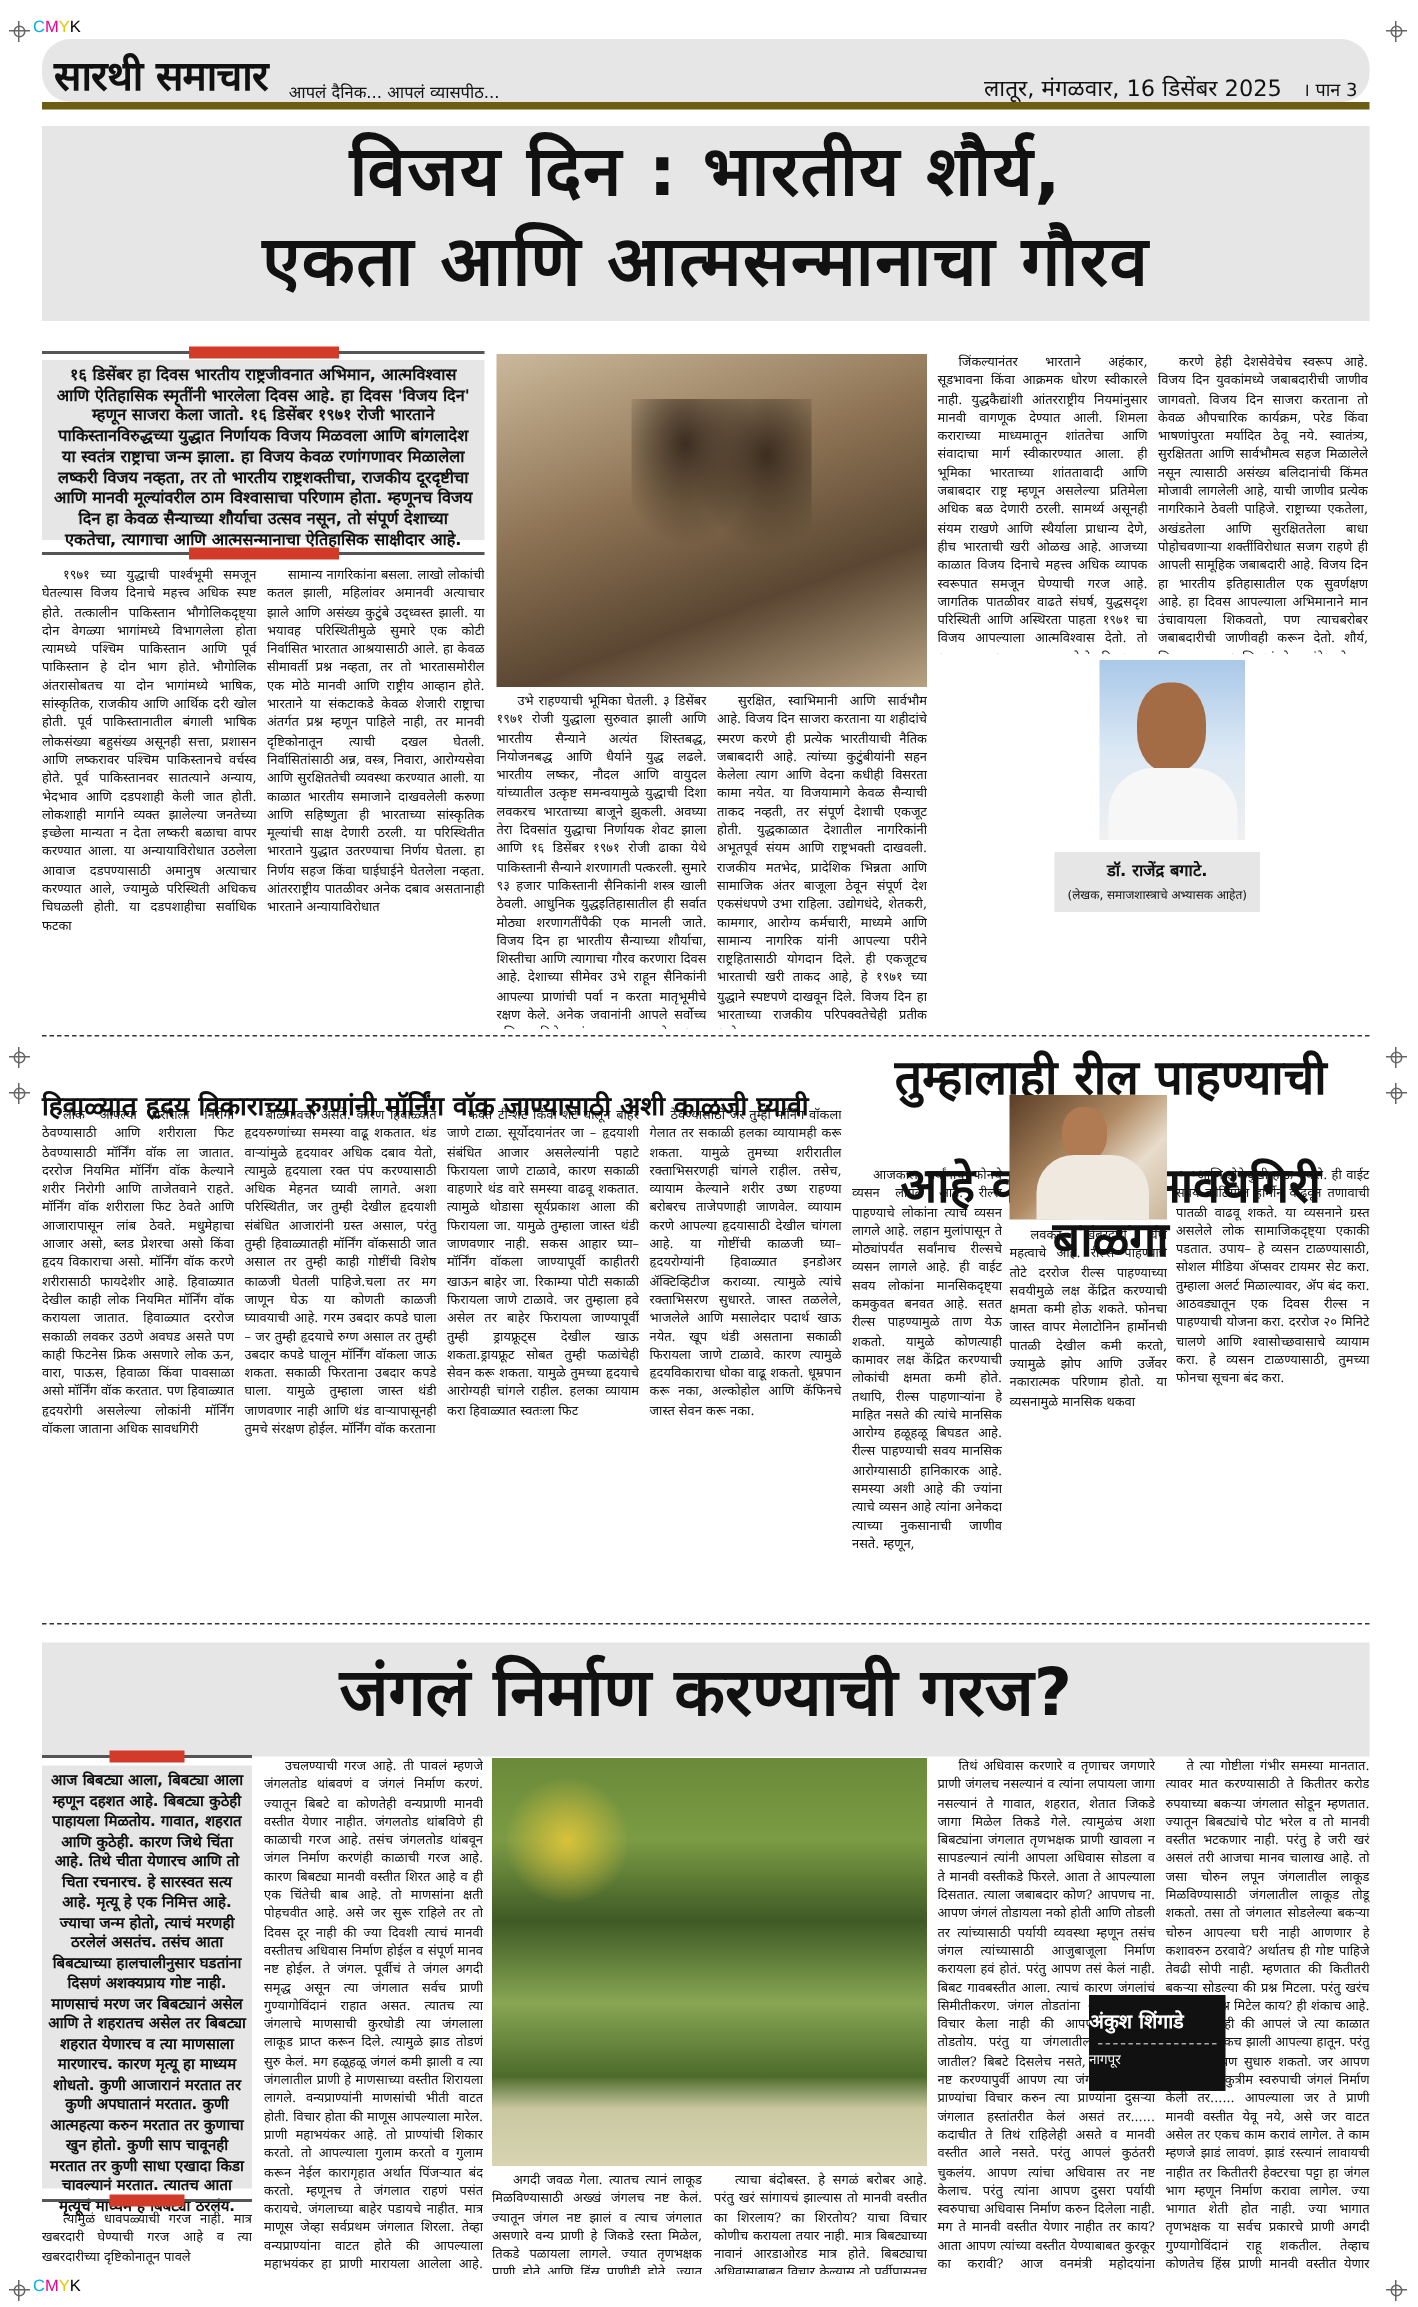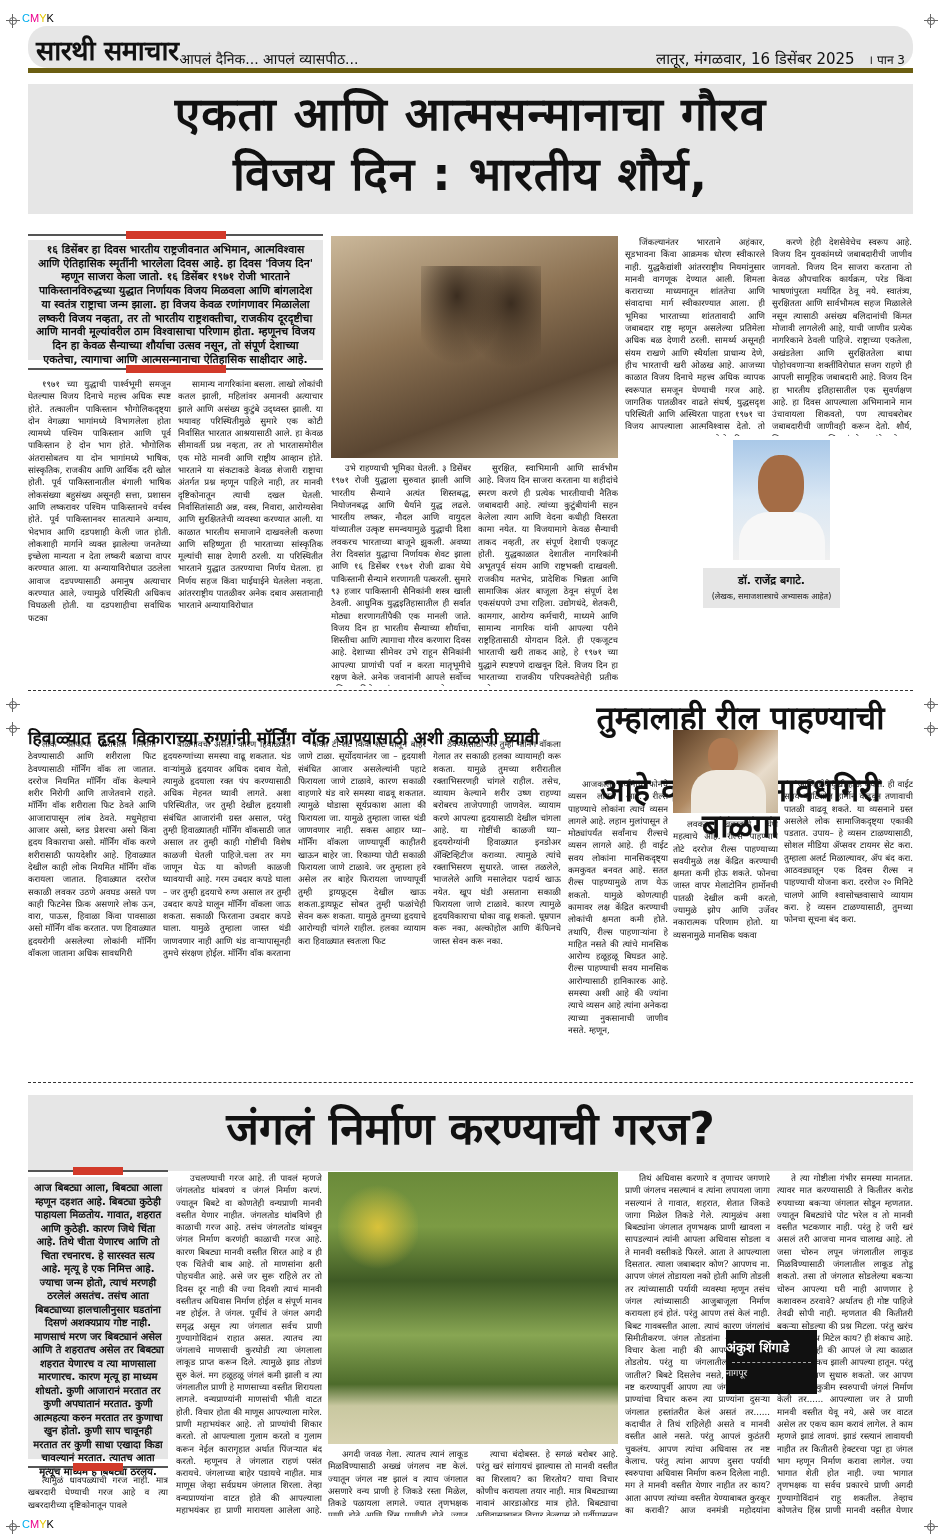--- a/index.html
+++ b/index.html
@@ -7,21 +7,21 @@
   body { font-family: "DejaVu Serif", serif; color: #111; position: relative; }
   .reg { position: absolute; width: 14px; height: 14px; }
   .reg::before { content: ""; position: absolute; left: 6px; top: 0; width: 1px; height: 14px; background: #666; }
   .reg::after { content: ""; position: absolute; left: 0; top: 6px; width: 14px; height: 1px; background: #666; }
   .reg span { position: absolute; left: 3px; top: 3px; width: 8px; height: 8px; border: 1px solid #666; border-radius: 50%; }
   .cmyk { position: absolute; font-family: "Liberation Sans", sans-serif; font-size: 11px; }
   .cmyk .c { color: #00aeef; } .cmyk .m { color: #ec008c; } .cmyk .y { color: #e6c800; } .cmyk .k { color: #000; }
 
   .masthead { position: absolute; left: 28px; top: 26px; width: 885px; height: 42px; background: #e6e6e6; display: flex; align-items: flex-end; padding: 0 8px; border-radius: 19px; }
   .masthead .brand { font-family: "DejaVu Sans", sans-serif; font-weight: bold; font-size: 27px; letter-spacing: -0.5px; }
-  .masthead .tag { font-size: 14px; margin-left: 1px; margin-top: 10px; font-family: "DejaVu Sans", sans-serif; }
+  .masthead .tag { font-size: 11px; margin-left: 14px; margin-top: 10px; font-family: "DejaVu Sans", sans-serif; }
   .masthead .date { margin-left: auto; font-family: "DejaVu Sans", sans-serif; font-weight: normal; font-size: 15px; }
   .masthead .page { font-family: "DejaVu Sans", sans-serif; font-size: 12px; margin-left: 14px; }
   .olive-bar { position: absolute; left: 28px; top: 68px; width: 885px; height: 5px; background: #6b5e12; }
 
   .main-head { position: absolute; left: 28px; top: 84px; width: 885px; height: 130px; background: #e6e6e6; text-align: center; }
   .main-head div { font-family: "DejaVu Sans", sans-serif; font-weight: bold; font-size: 46px; line-height: 60px; letter-spacing: 1px; }
 
   .col { position: absolute; font-size: 8.6px; line-height: 12.3px; text-align: justify; overflow: hidden; }
   .col p { text-indent: 14px; }
   .intro { position: absolute; left: 28px; top: 240px; width: 295px; height: 120px; background: #e6e6e6; font-size: 10.8px; line-height: 13.7px; text-align: center; padding: 3px 6px; font-weight: bold; font-family: "DejaVu Sans", sans-serif; }
@@ -84,22 +84,22 @@
 
 <div class="masthead">
   <span class="brand">सारथी समाचार</span>
   <span class="tag">आपलं दैनिक... आपलं व्यासपीठ...</span>
   <span class="date">लातूर, मंगळवार, 16 डिसेंबर 2025</span>
   <span class="page">। पान 3</span>
 </div>
 <div class="olive-bar"></div>
 
 <div class="main-head">
+  <div>विजय दिन : भारतीय शौर्य,</div>
   <div>एकता आणि आत्मसन्मानाचा गौरव</div>
-  <div>विजय दिन : भारतीय शौर्य,</div>
 </div>
 <div class="divider" style="left:28px;top:234px;width:295px;">
     <i></i>
   </div>
 <div class="intro">१६ डिसेंबर हा दिवस भारतीय राष्ट्रजीवनात अभिमान, आत्मविश्वास आणि ऐतिहासिक स्मृतींनी भारलेला दिवस आहे. हा दिवस 'विजय दिन' म्हणून साजरा केला जातो. १६ डिसेंबर १९७१ रोजी भारताने पाकिस्तानविरुद्धच्या युद्धात निर्णायक विजय मिळवला आणि बांगलादेश या स्वतंत्र राष्ट्राचा जन्म झाला. हा विजय केवळ रणांगणावर मिळालेला लष्करी विजय नव्हता, तर तो भारतीय राष्ट्रशक्तीचा, राजकीय दूरदृष्टीचा आणि मानवी मूल्यांवरील ठाम विश्वासाचा परिणाम होता. म्हणूनच विजय दिन हा केवळ सैन्याच्या शौर्याचा उत्सव नसून, तो संपूर्ण देशाच्या एकतेचा, त्यागाचा आणि आत्मसन्मानाचा ऐतिहासिक साक्षीदार आहे.</div>
 <div class="divider" style="left:28px;top:368px;width:295px;">
     <i></i>
   </div>
 
 <div class="col" style="left:28px;top:378px;width:143px;height:308px;">

